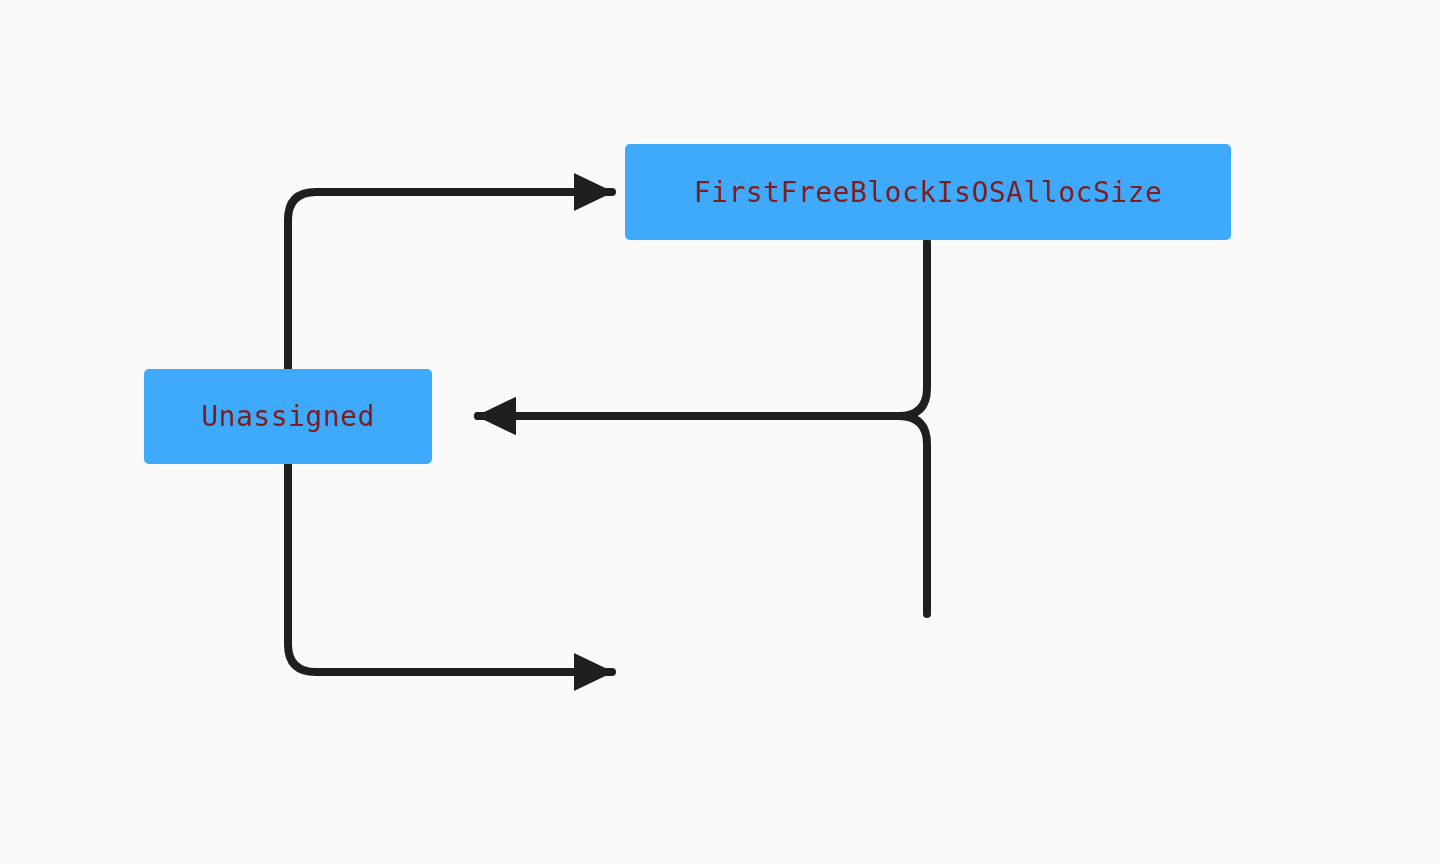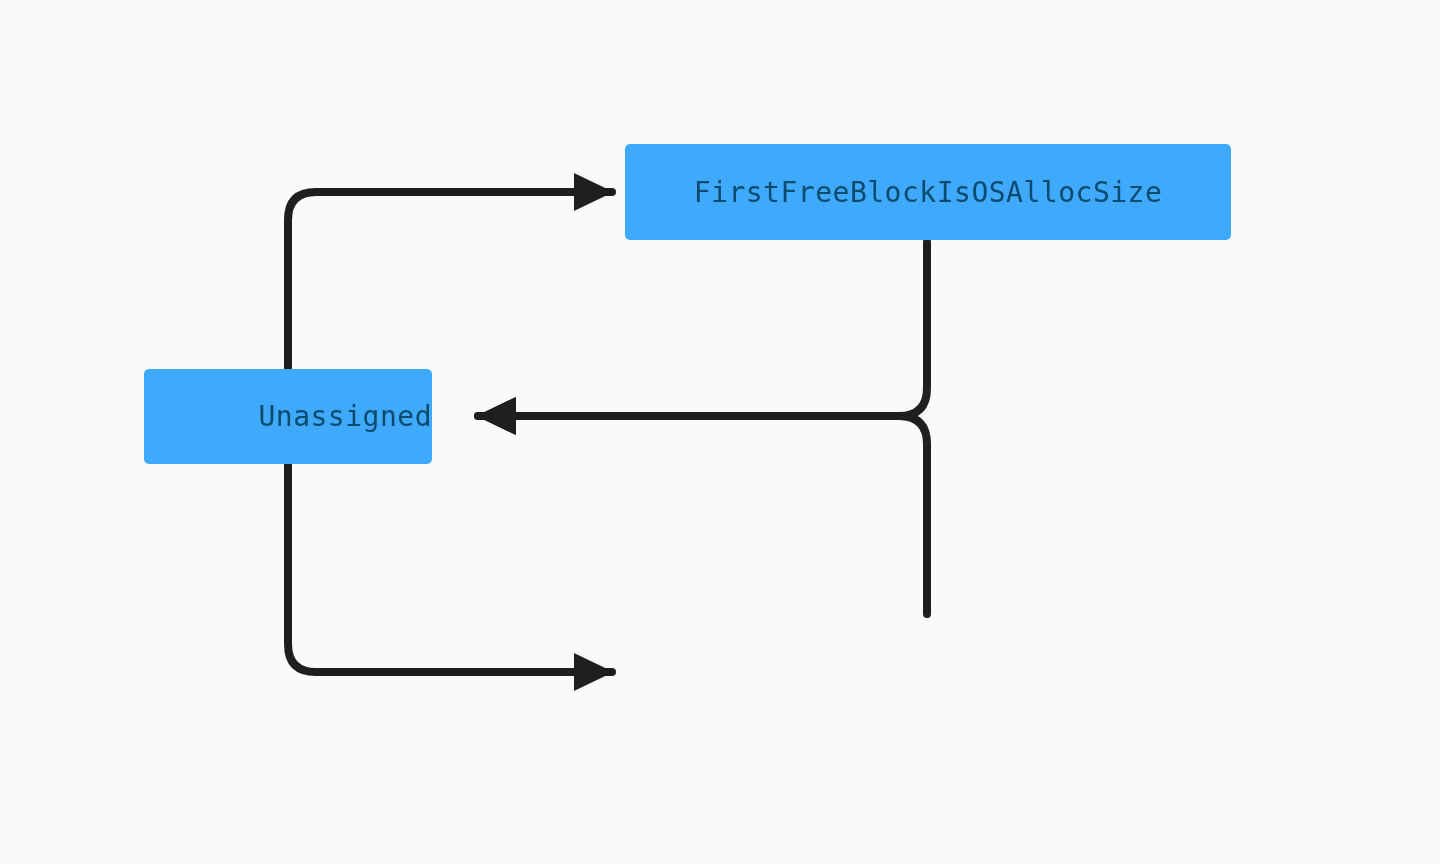--- a/index.html
+++ b/index.html
@@ -27,39 +27,38 @@
     height: 864px;
   }
   .node {
     position: absolute;
     display: flex;
     align-items: center;
     justify-content: center;
     box-sizing: border-box;
     background: #3faafc;
     border-radius: 5px;
-    color: #0c4a6e;
+    color: #7f1d1d;
     font-family: "DejaVu Sans Mono", "Liberation Mono", monospace;
     font-size: 28px;
     letter-spacing: 0.5px;
     white-space: nowrap;
     z-index: 2;
   }
   #node-os-alloc-size {
     left: 625px;
     top: 144px;
     width: 606px;
     height: 96px;
   }
   #node-unassigned {
     left: 144px;
     top: 369px;
     width: 288px;
     height: 95px;
-    justify-content: flex-end;
   }
   #node-is-ptr {
     left: 625px;
     top: 624px;
     width: 606px;
     height: 95px;
   }
   .node-label {
     display: block;
   }

